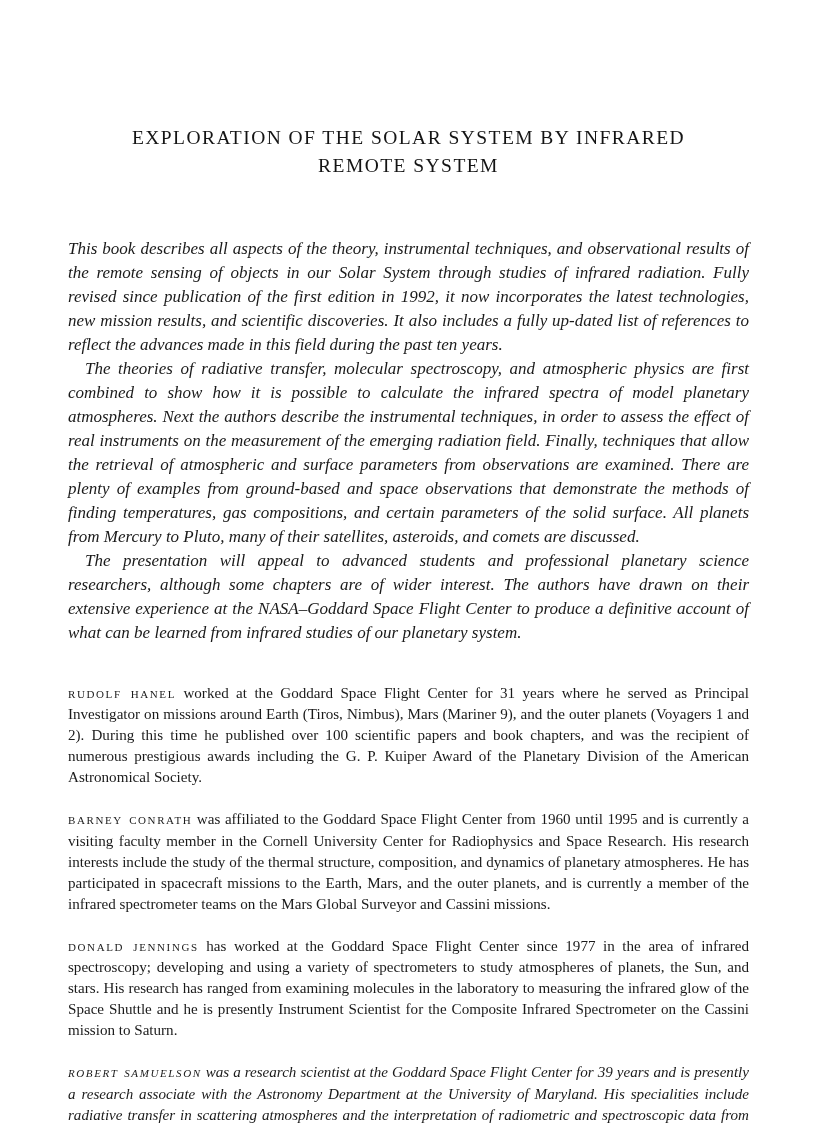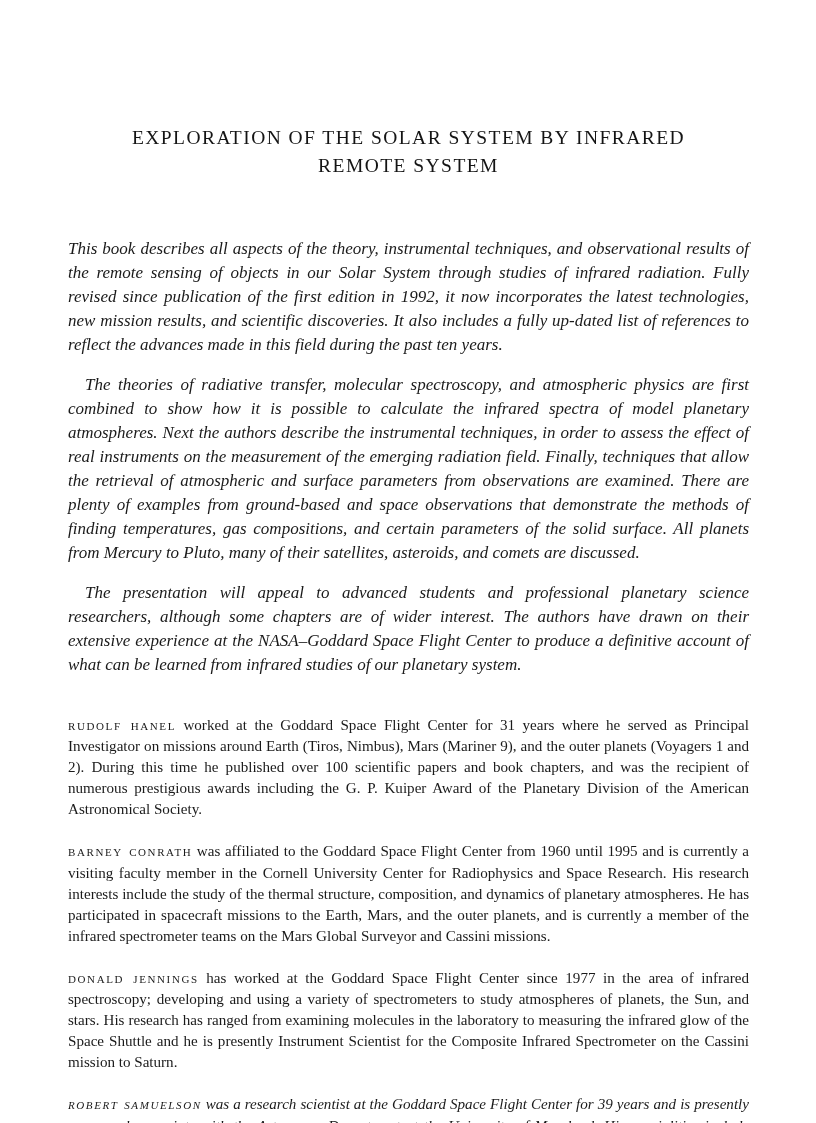--- a/index.html
+++ b/index.html
@@ -50,21 +50,20 @@
     text-align: justify;
     text-justify: inter-word;
     font-size: 17px;
     line-height: 24px;
     color: #1a1a1a;
     hyphens: manual;
     font-style: italic;
   }
   p.indent {
     text-indent: 17px;
-    margin-top: 16px;
   }
   .bios {
     margin-top: 37px;
   }
   p.bio {
     margin: 0 0 20px 0;
     text-align: justify;
     font-size: 15.1px;
     line-height: 21.1px;
     color: #1a1a1a;

